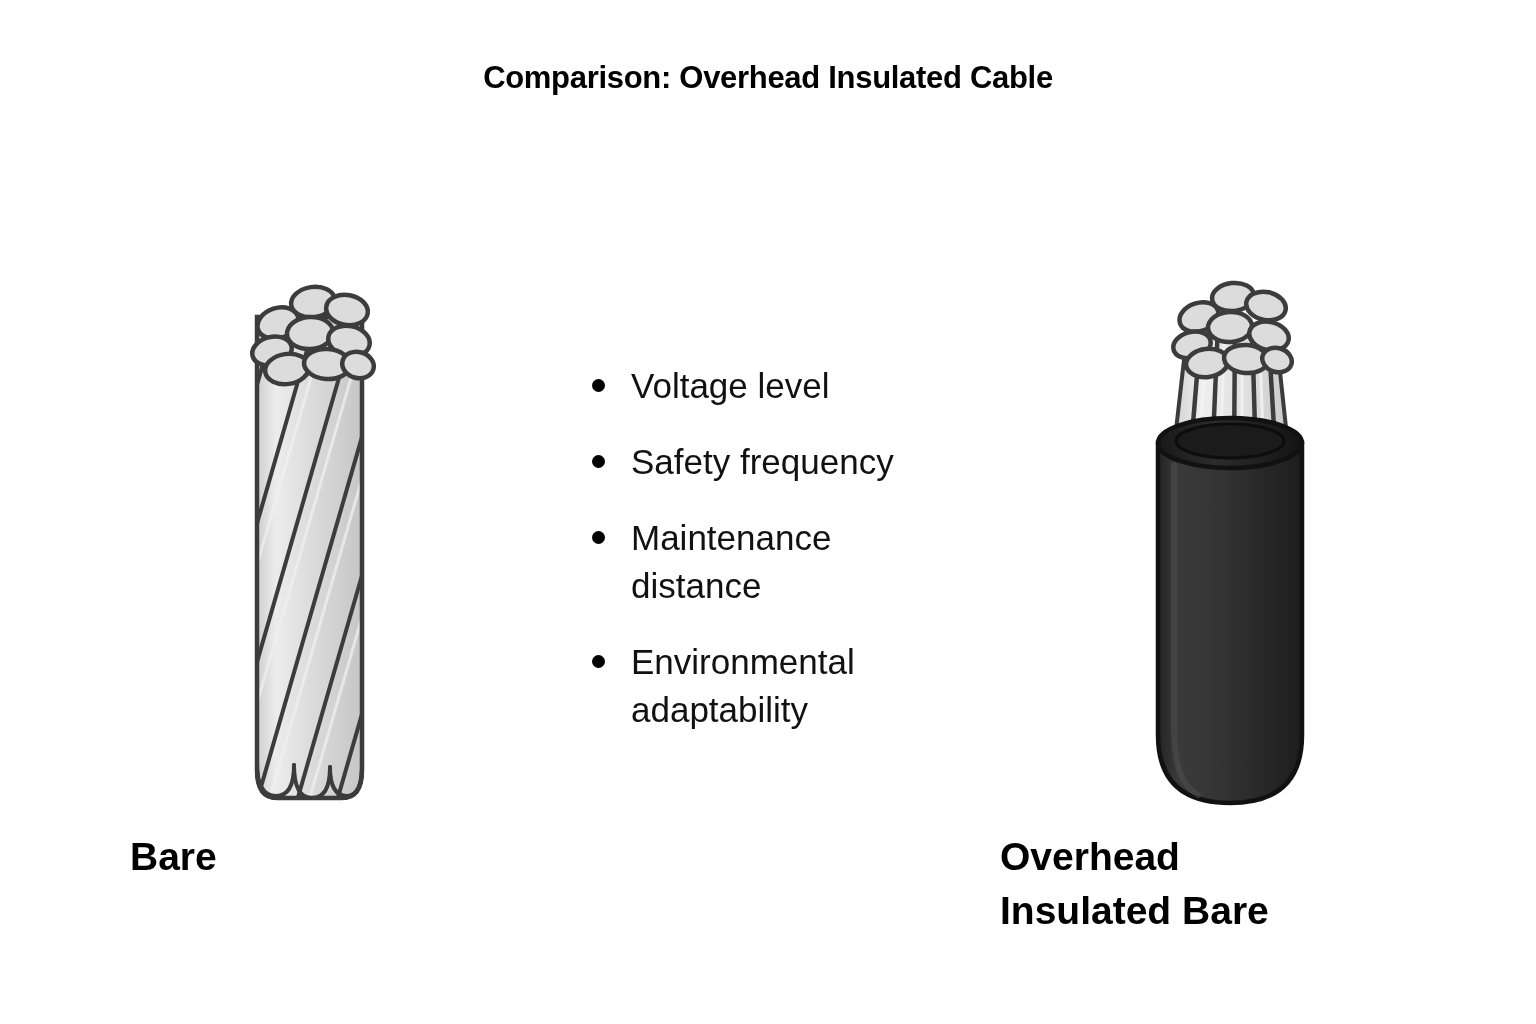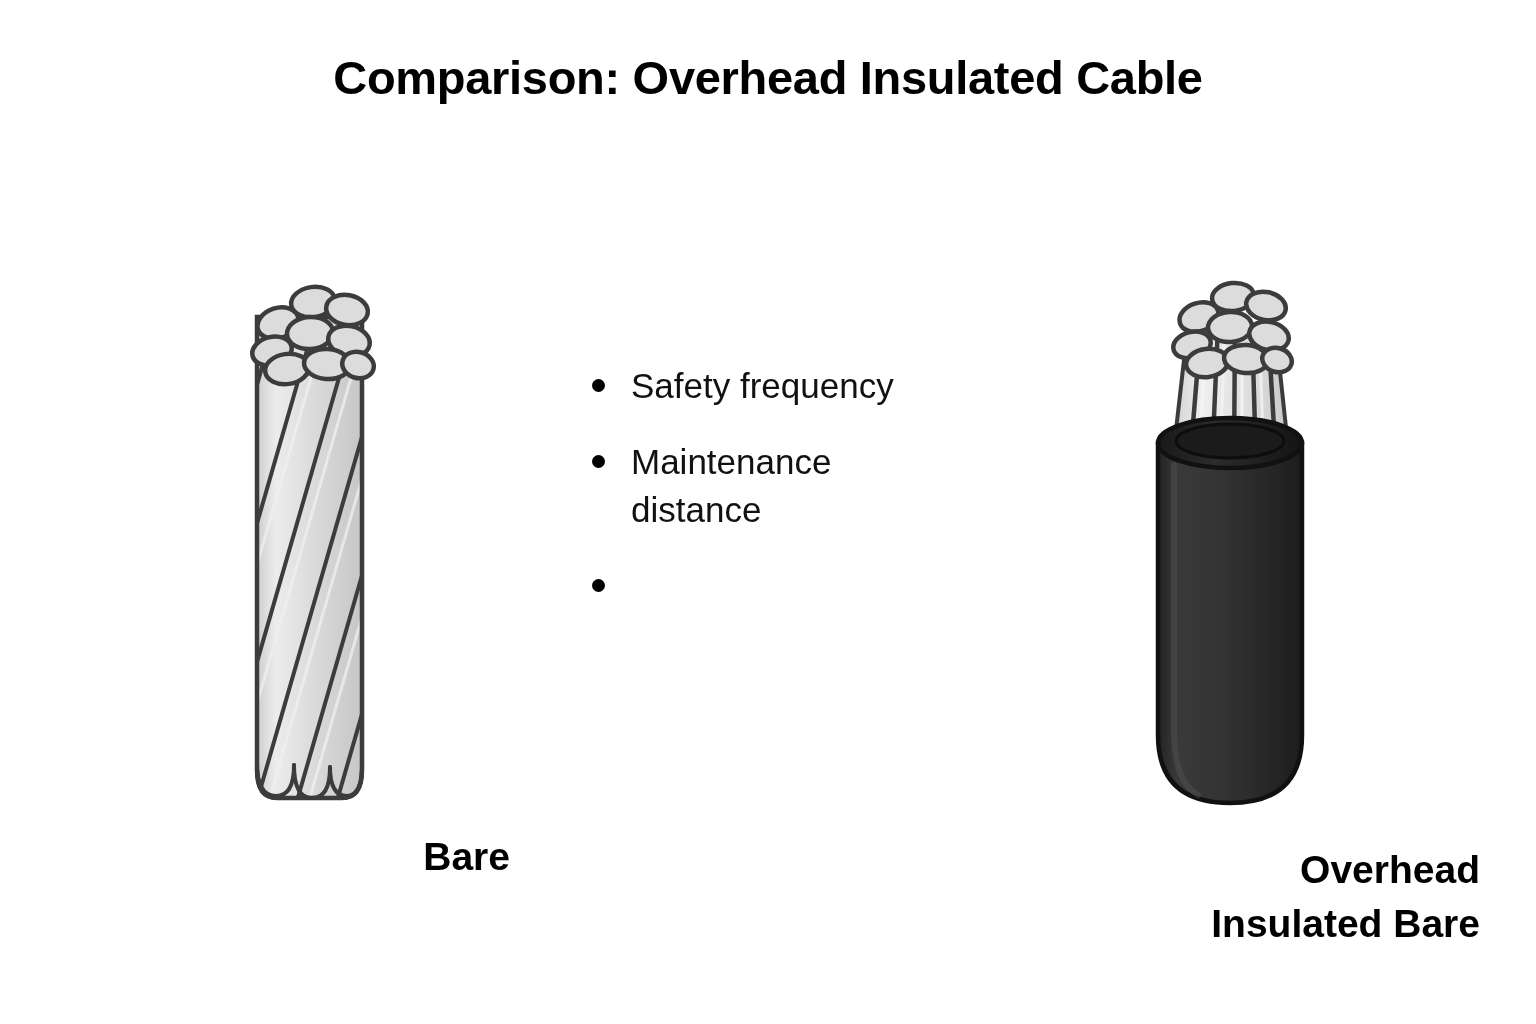--- a/index.html
+++ b/index.html
@@ -18,21 +18,21 @@
 
   
   #title-block {
     position: absolute;
     left: 0;
     top: 46px;
     width: 1536px;
     text-align: center;
   }
   .title-line {
-    font-size: 47px;
+    font-size: 31px;
     font-weight: bold;
     line-height: 64px;
     letter-spacing: -0.3px;
     color: #000000;
     white-space: nowrap;
   }
 
   
   #feature-list {
     position: absolute;
@@ -58,28 +58,28 @@
     font-size: 35px;
     line-height: 48px;
     font-weight: normal;
     color: #111111;
     max-width: 340px;
   }
 
   
   .caption {
     position: absolute;
-    text-align: right;
+    text-align: left;
     font-size: 39px;
     font-weight: bold;
     line-height: 54px;
     color: #000000;
   }
   #caption-left  { left: 130px;  top: 830px; width: 380px; }
-  #caption-right { left: 1000px; top: 830px; width: 480px; margin-top: 13px; }
+  #caption-right { left: 1000px; top: 830px; width: 480px; }
 
   
   .illustration {
     position: absolute;
   }
   #bare-conductor-illustration  { left: 230px;  top: 265px; width: 180px; height: 560px; }
   #insulated-cable-illustration { left: 1130px; top: 265px; width: 200px; height: 560px; }
 </style>
 </head>
 <body>
@@ -214,28 +214,33 @@
       </g>
 
       <path d="M44,200 L44,466 Q44,516 68,530" fill="none" stroke="#555555" stroke-width="6" opacity="0.45" stroke-linecap="round"></path>
     </g>
   </svg>
 </div>
 
 <div id="feature-list">
   <div class="feature-row">
     <span class="bullet-dot"></span>
+    <span class="feature-text">Voltage level</span>
+  </div>
+  <div class="feature-row">
+    <span class="bullet-dot"></span>
     <span class="feature-text">Safety frequency</span>
   </div>
   <div class="feature-row">
     <span class="bullet-dot"></span>
     <span class="feature-text">Maintenance distance</span>
   </div>
   <div class="feature-row">
     <span class="bullet-dot"></span>
+    <span class="feature-text">Environmental adaptability</span>
   </div>
 </div>
 
 <div class="caption" id="caption-left">
   <div>Bare</div>
 </div>
 
 <div class="caption" id="caption-right">
   <div>Overhead</div>
   <div>Insulated Bare</div>

